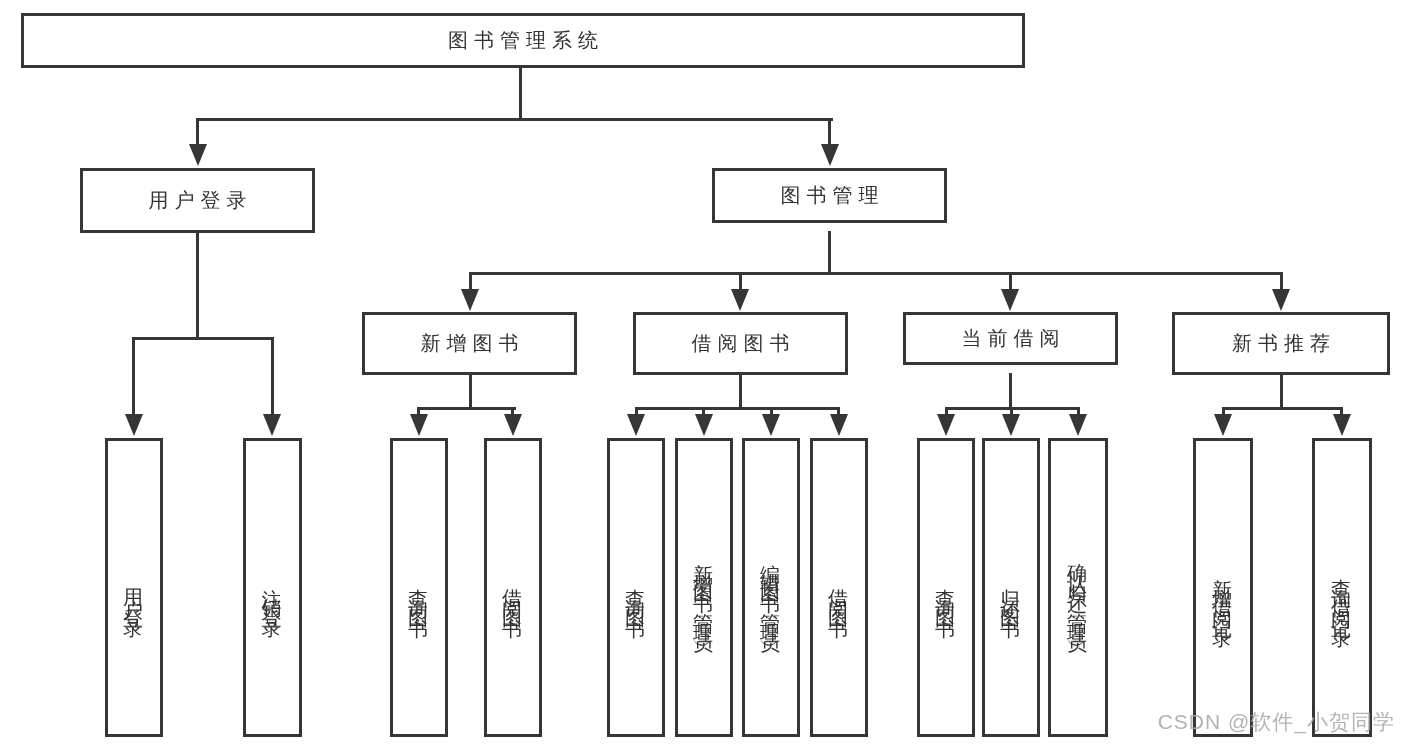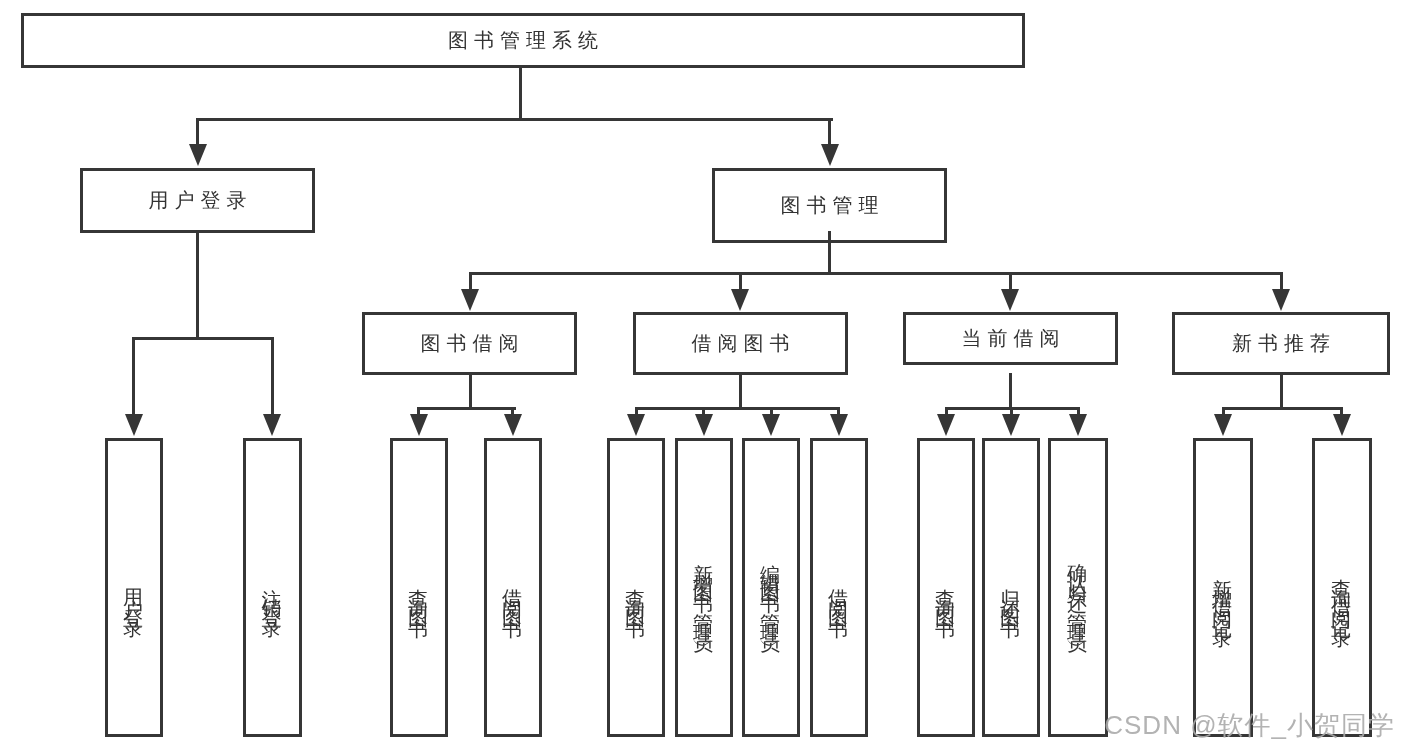--- a/index.html
+++ b/index.html
@@ -47,46 +47,46 @@
     position:absolute;
     width:0;height:0;
     border-left:9px solid transparent;
     border-right:9px solid transparent;
     border-top:22px solid var(--line);
   }
   .watermark{
     position:absolute;
     right:10px;
     top:708px;
-    font-size:26px;
+    font-size:21px;
     letter-spacing:1px;
     color:var(--wm);
     opacity:.9;
     z-index:5;
     white-space:nowrap;
   }
 </style>
 </head>
 <body>
 
 <div class="canvas">
 
   <div class="box" style="left:21px;top:13px;width:1004px;height:55px;">
     <span class="hlabel">图书管理系统</span>
   </div>
 
   <div class="box" style="left:80px;top:168px;width:235px;height:65px;">
     <span class="hlabel">用户登录</span>
   </div>
-  <div class="box" style="left:712px;top:168px;width:235px;height:75px;">
+  <div class="box" style="left:712px;top:168px;width:235px;height:55px;">
     <span class="hlabel">图书管理</span>
   </div>
 
   <div class="box" style="left:362px;top:312px;width:215px;height:63px;">
-    <span class="hlabel">图书借阅</span>
+    <span class="hlabel">新增图书</span>
   </div>
   <div class="box" style="left:633px;top:312px;width:215px;height:63px;">
     <span class="hlabel">借阅图书</span>
   </div>
   <div class="box" style="left:903px;top:312px;width:215px;height:53px;">
     <span class="hlabel">当前借阅</span>
   </div>
   <div class="box" style="left:1172px;top:312px;width:218px;height:63px;">
     <span class="hlabel">新书推荐</span>
   </div>

